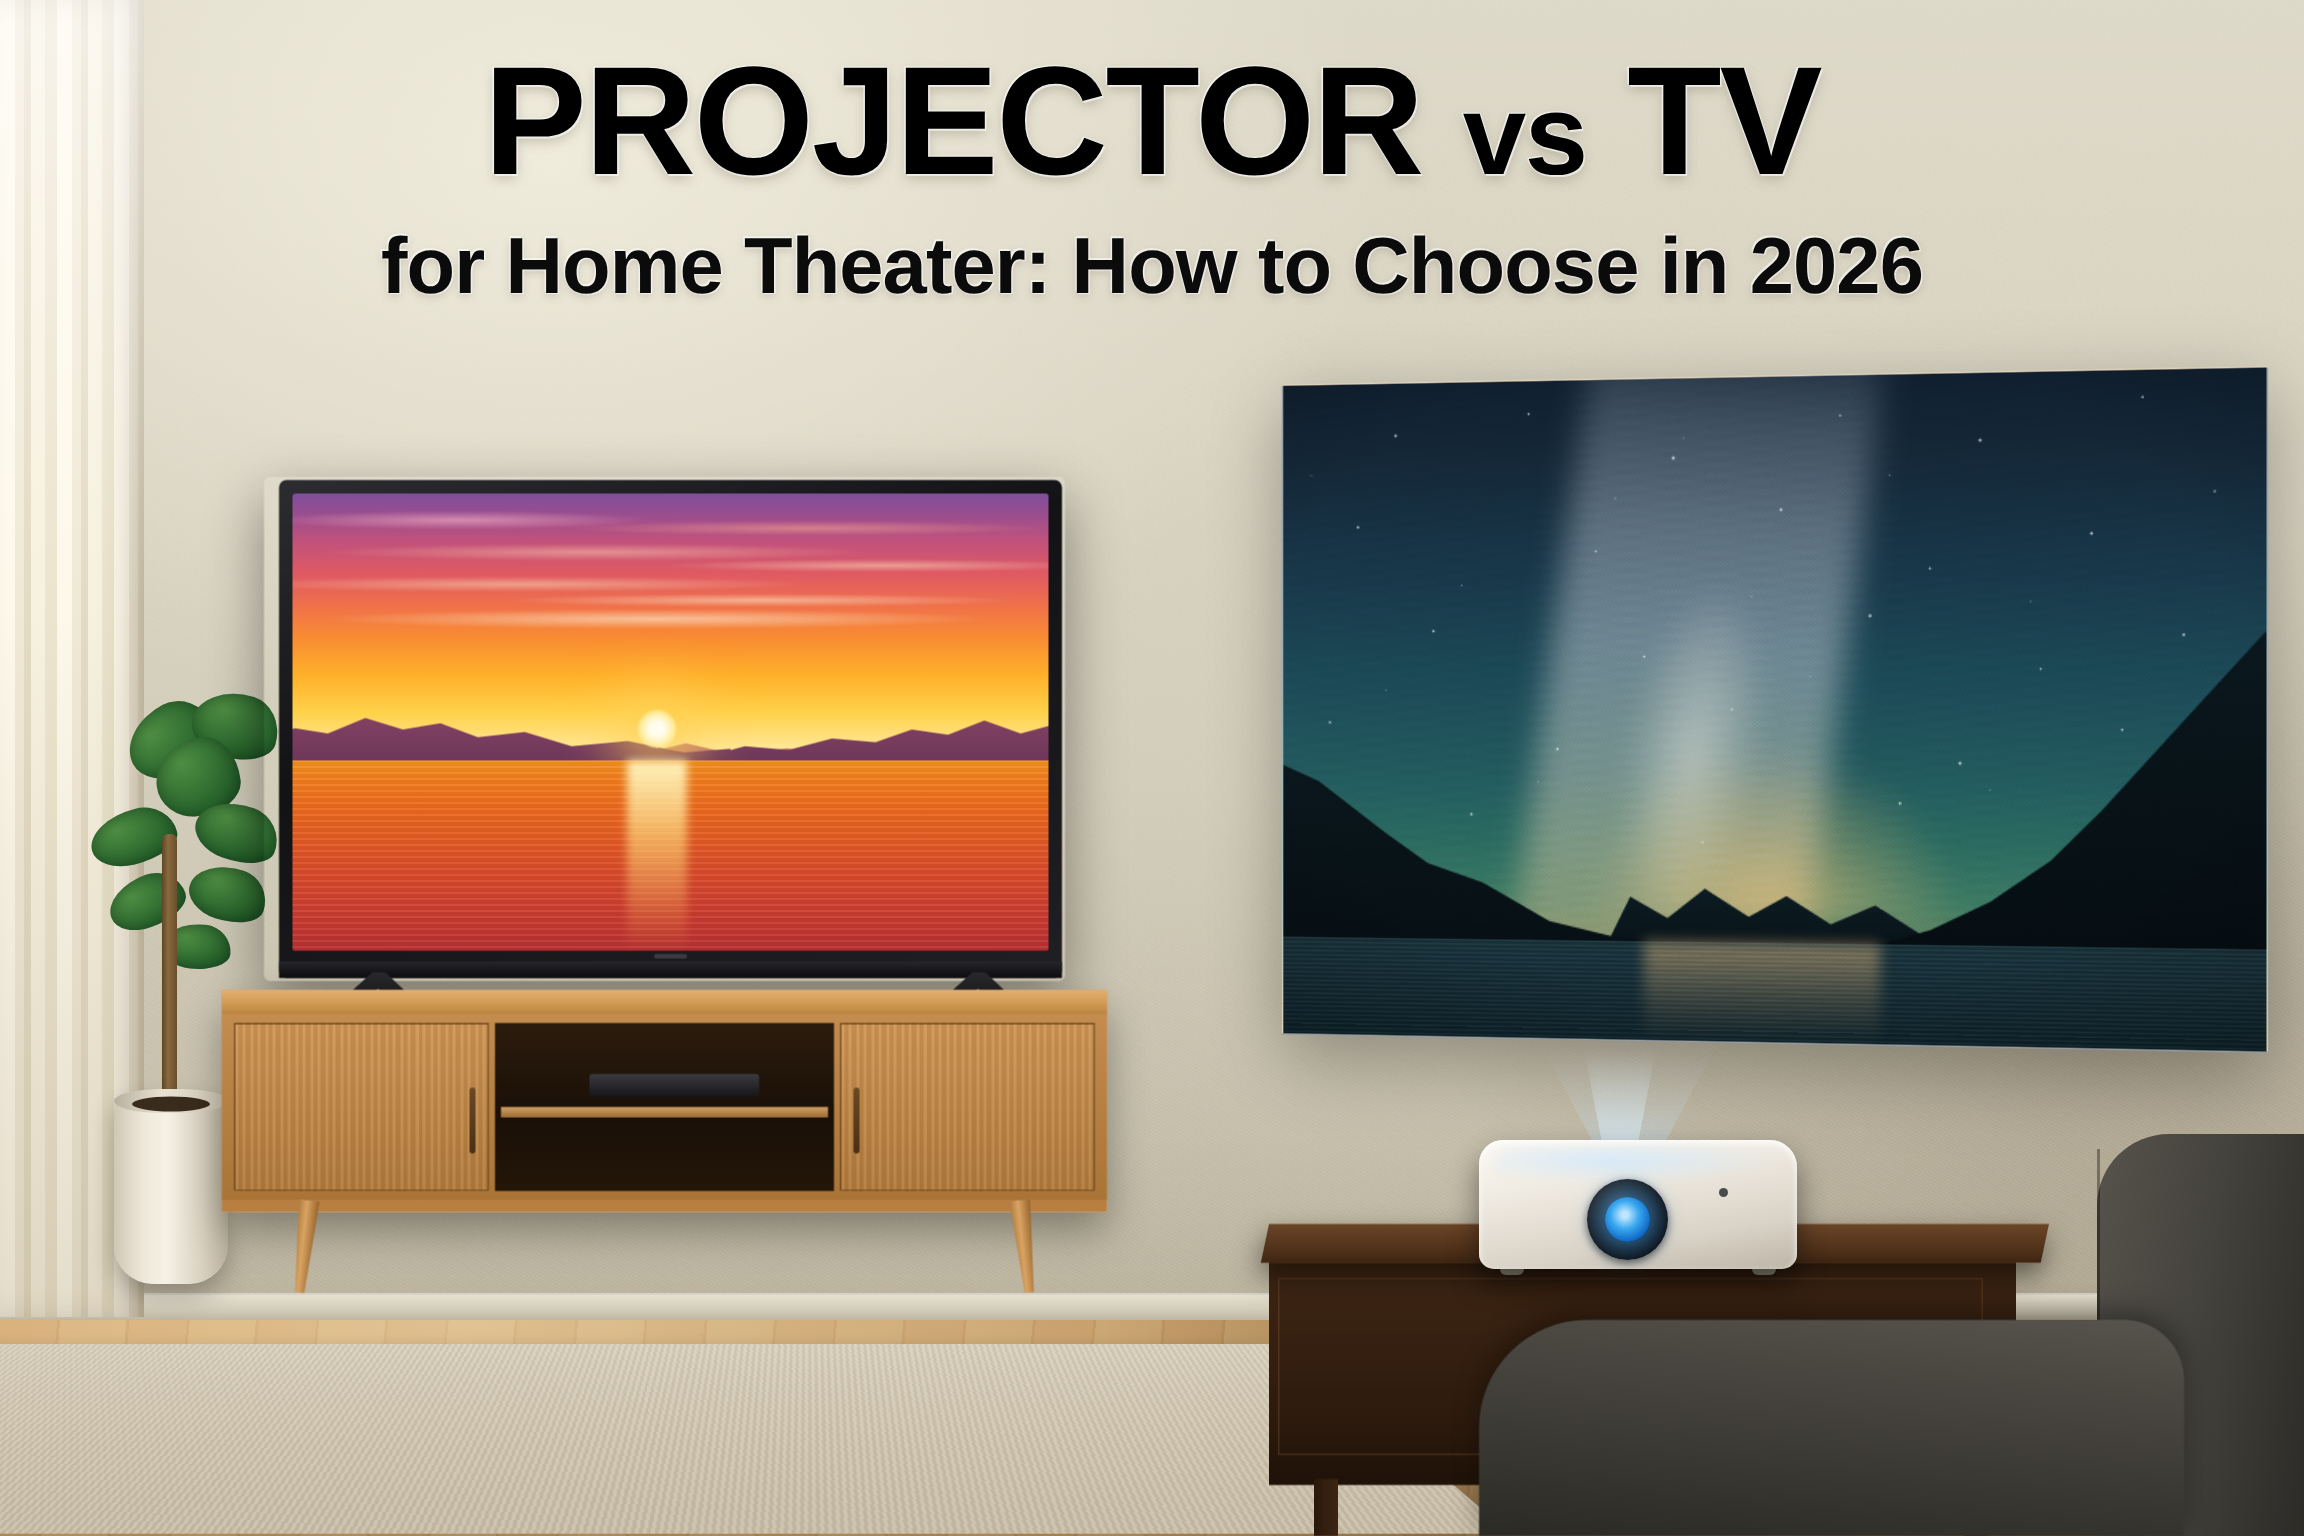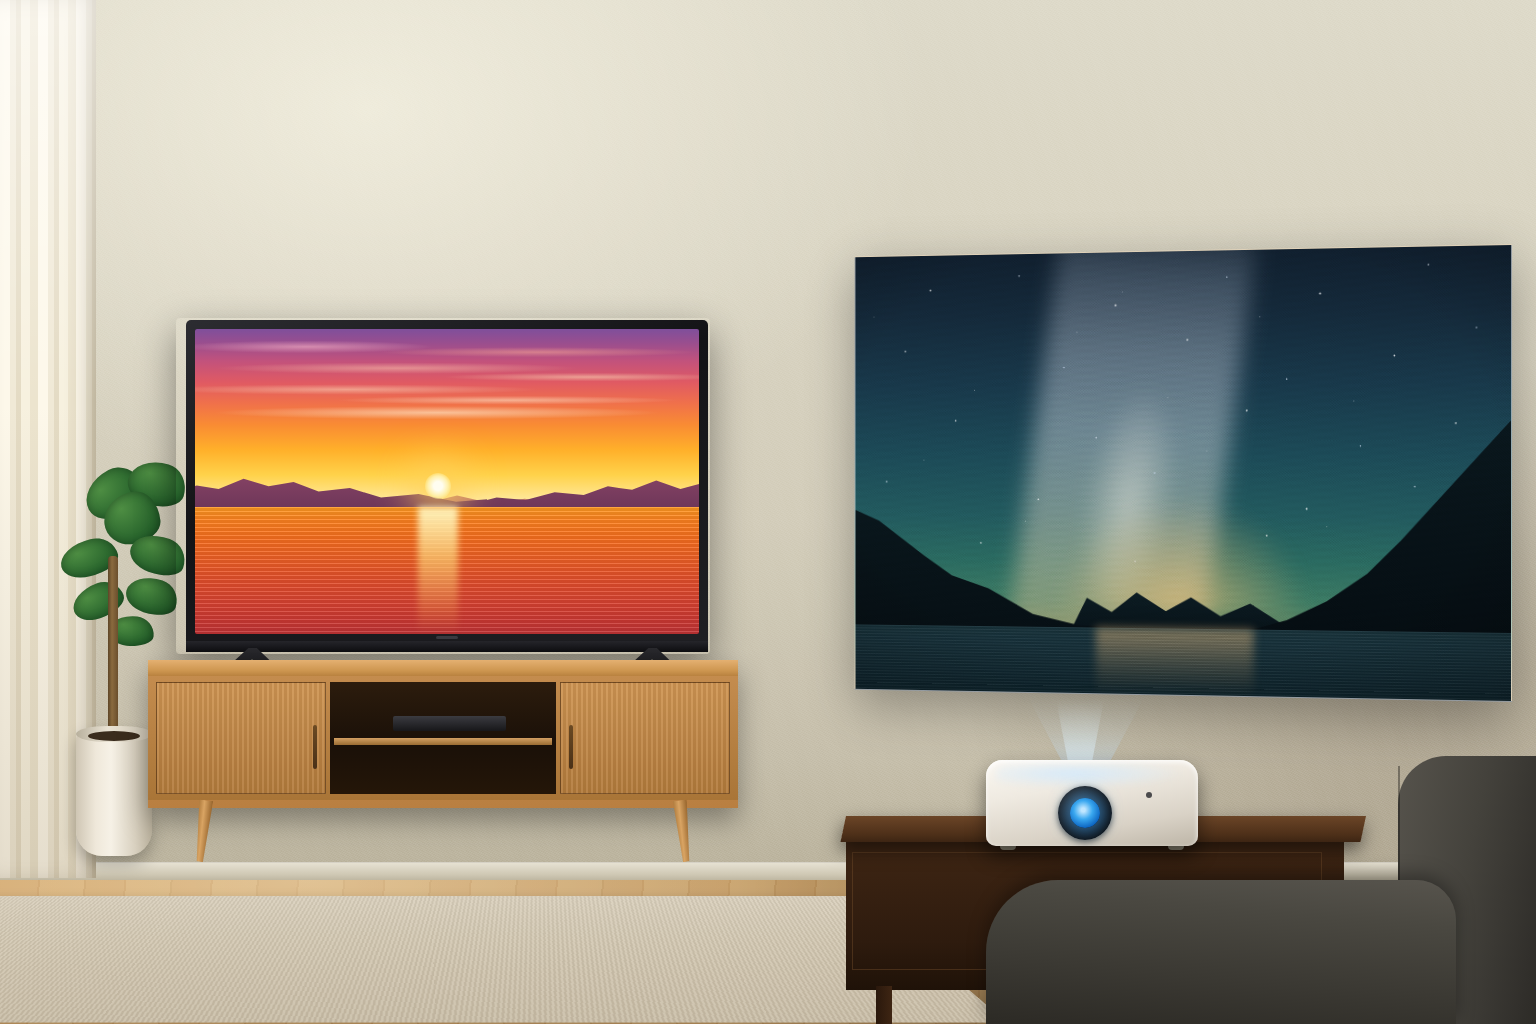--- a/index.html
+++ b/index.html
@@ -587,15 +587,17 @@
   <div class="proj-top-hi"></div>
   <div class="proj-lens-ring"></div>
   <div class="proj-lens-glow"></div>
   <div class="proj-led"></div>
 
   <div class="chair-back2"></div>
   <div class="chair-seam"></div>
   <div class="chair-arm"></div>
 
   <div class="headline">
+    <div class="title"><span>PROJECTOR</span> <span class="small">vs</span> <span>TV</span></div>
+    <div class="subtitle">for Home Theater: How to Choose in 2026</div>
   </div>
 
 </div>
 
 </body></html>

